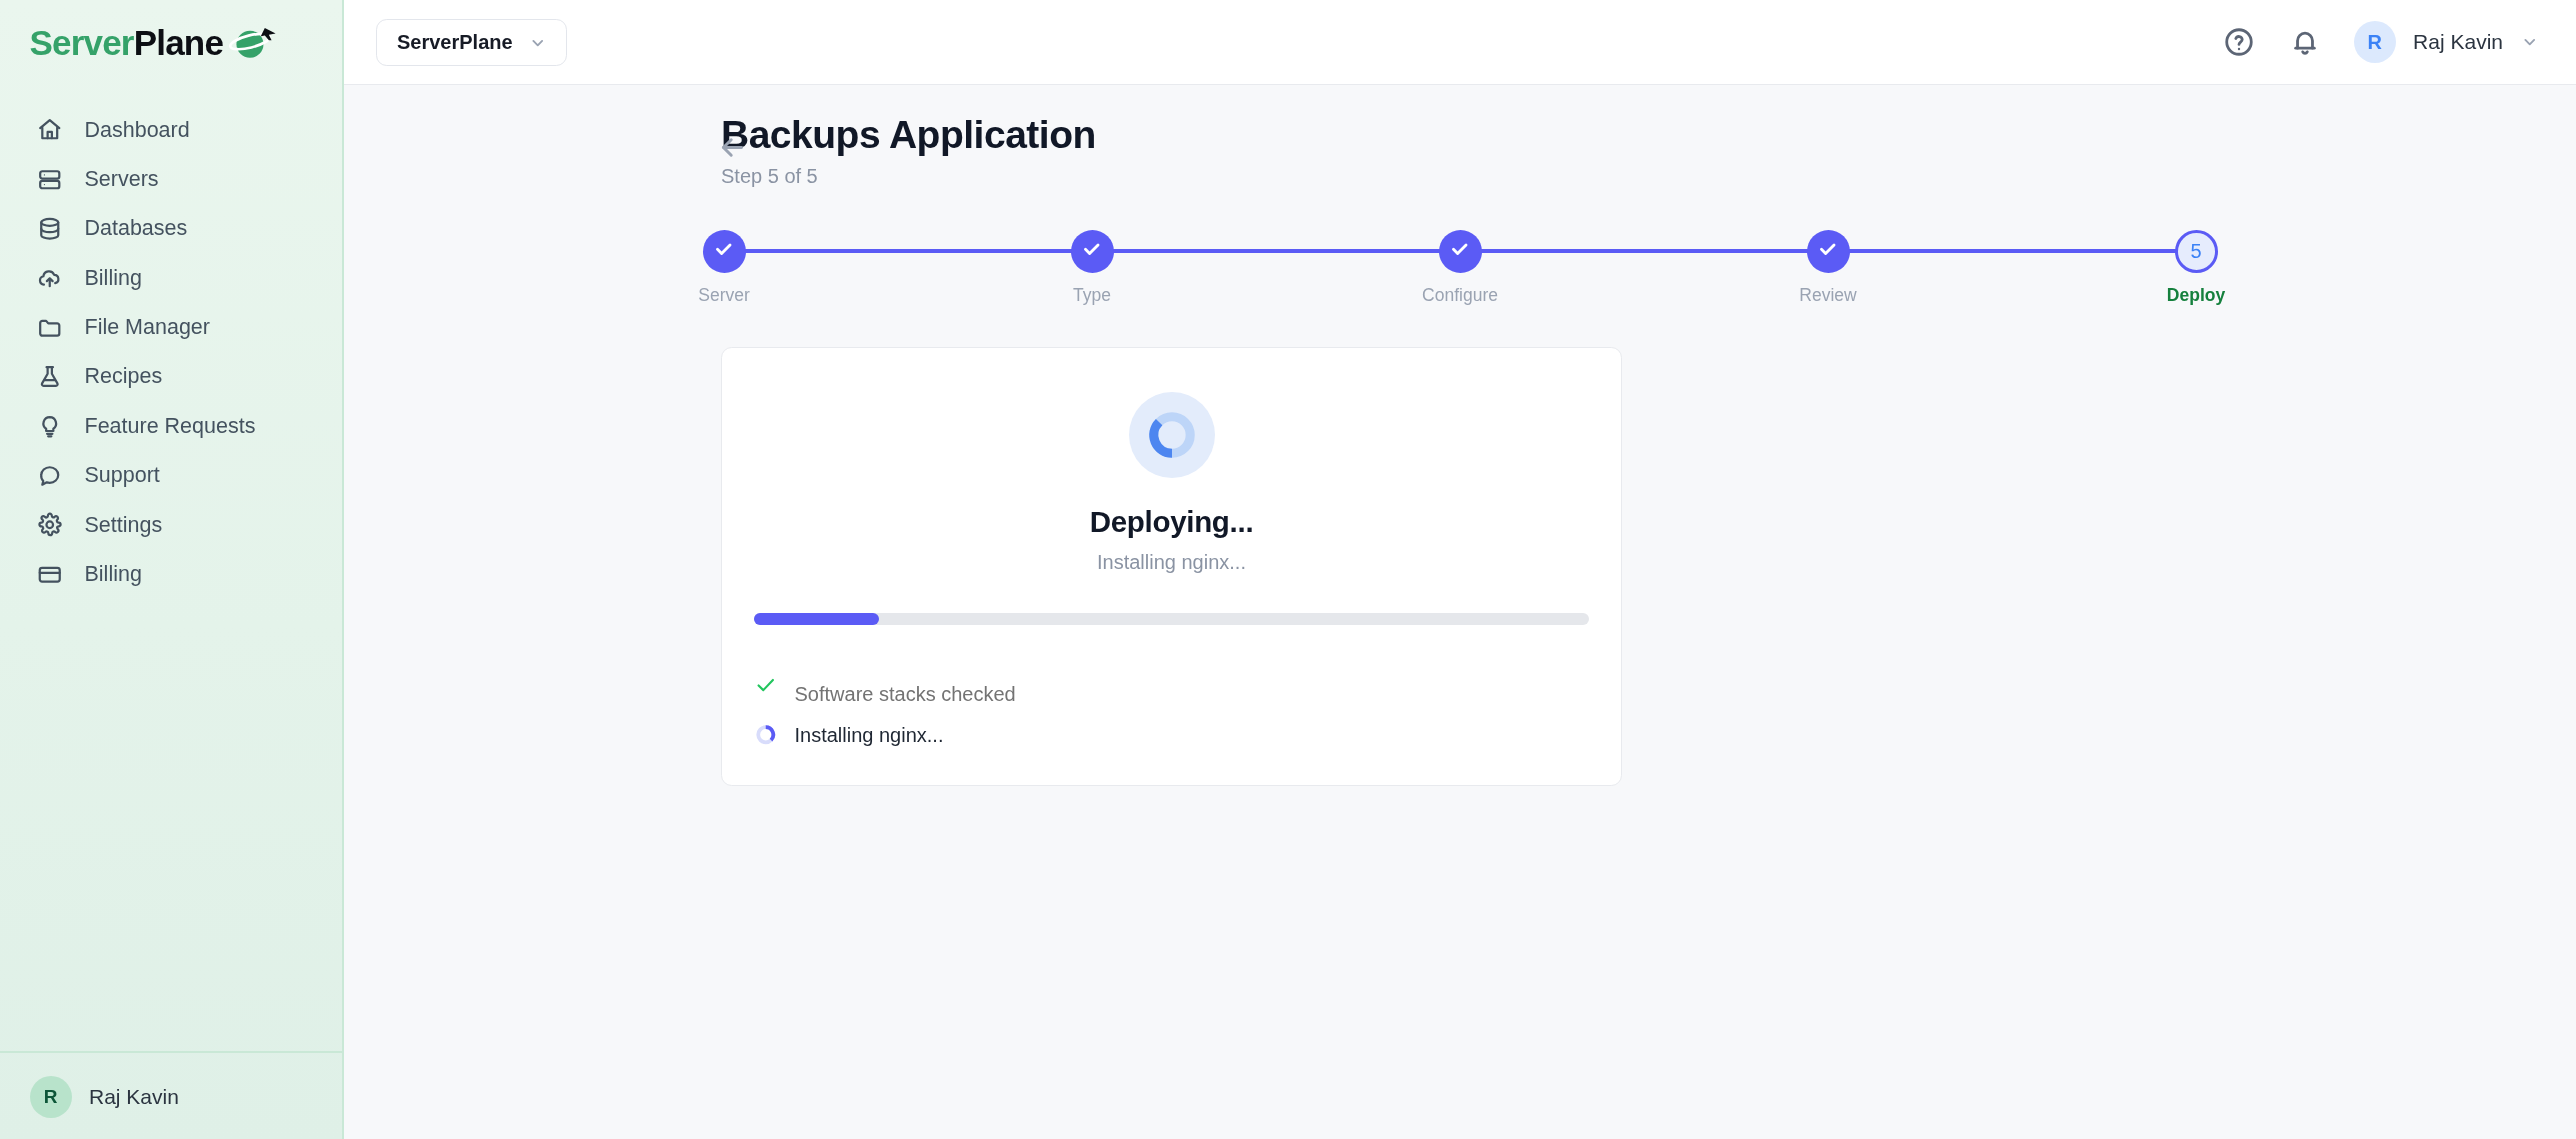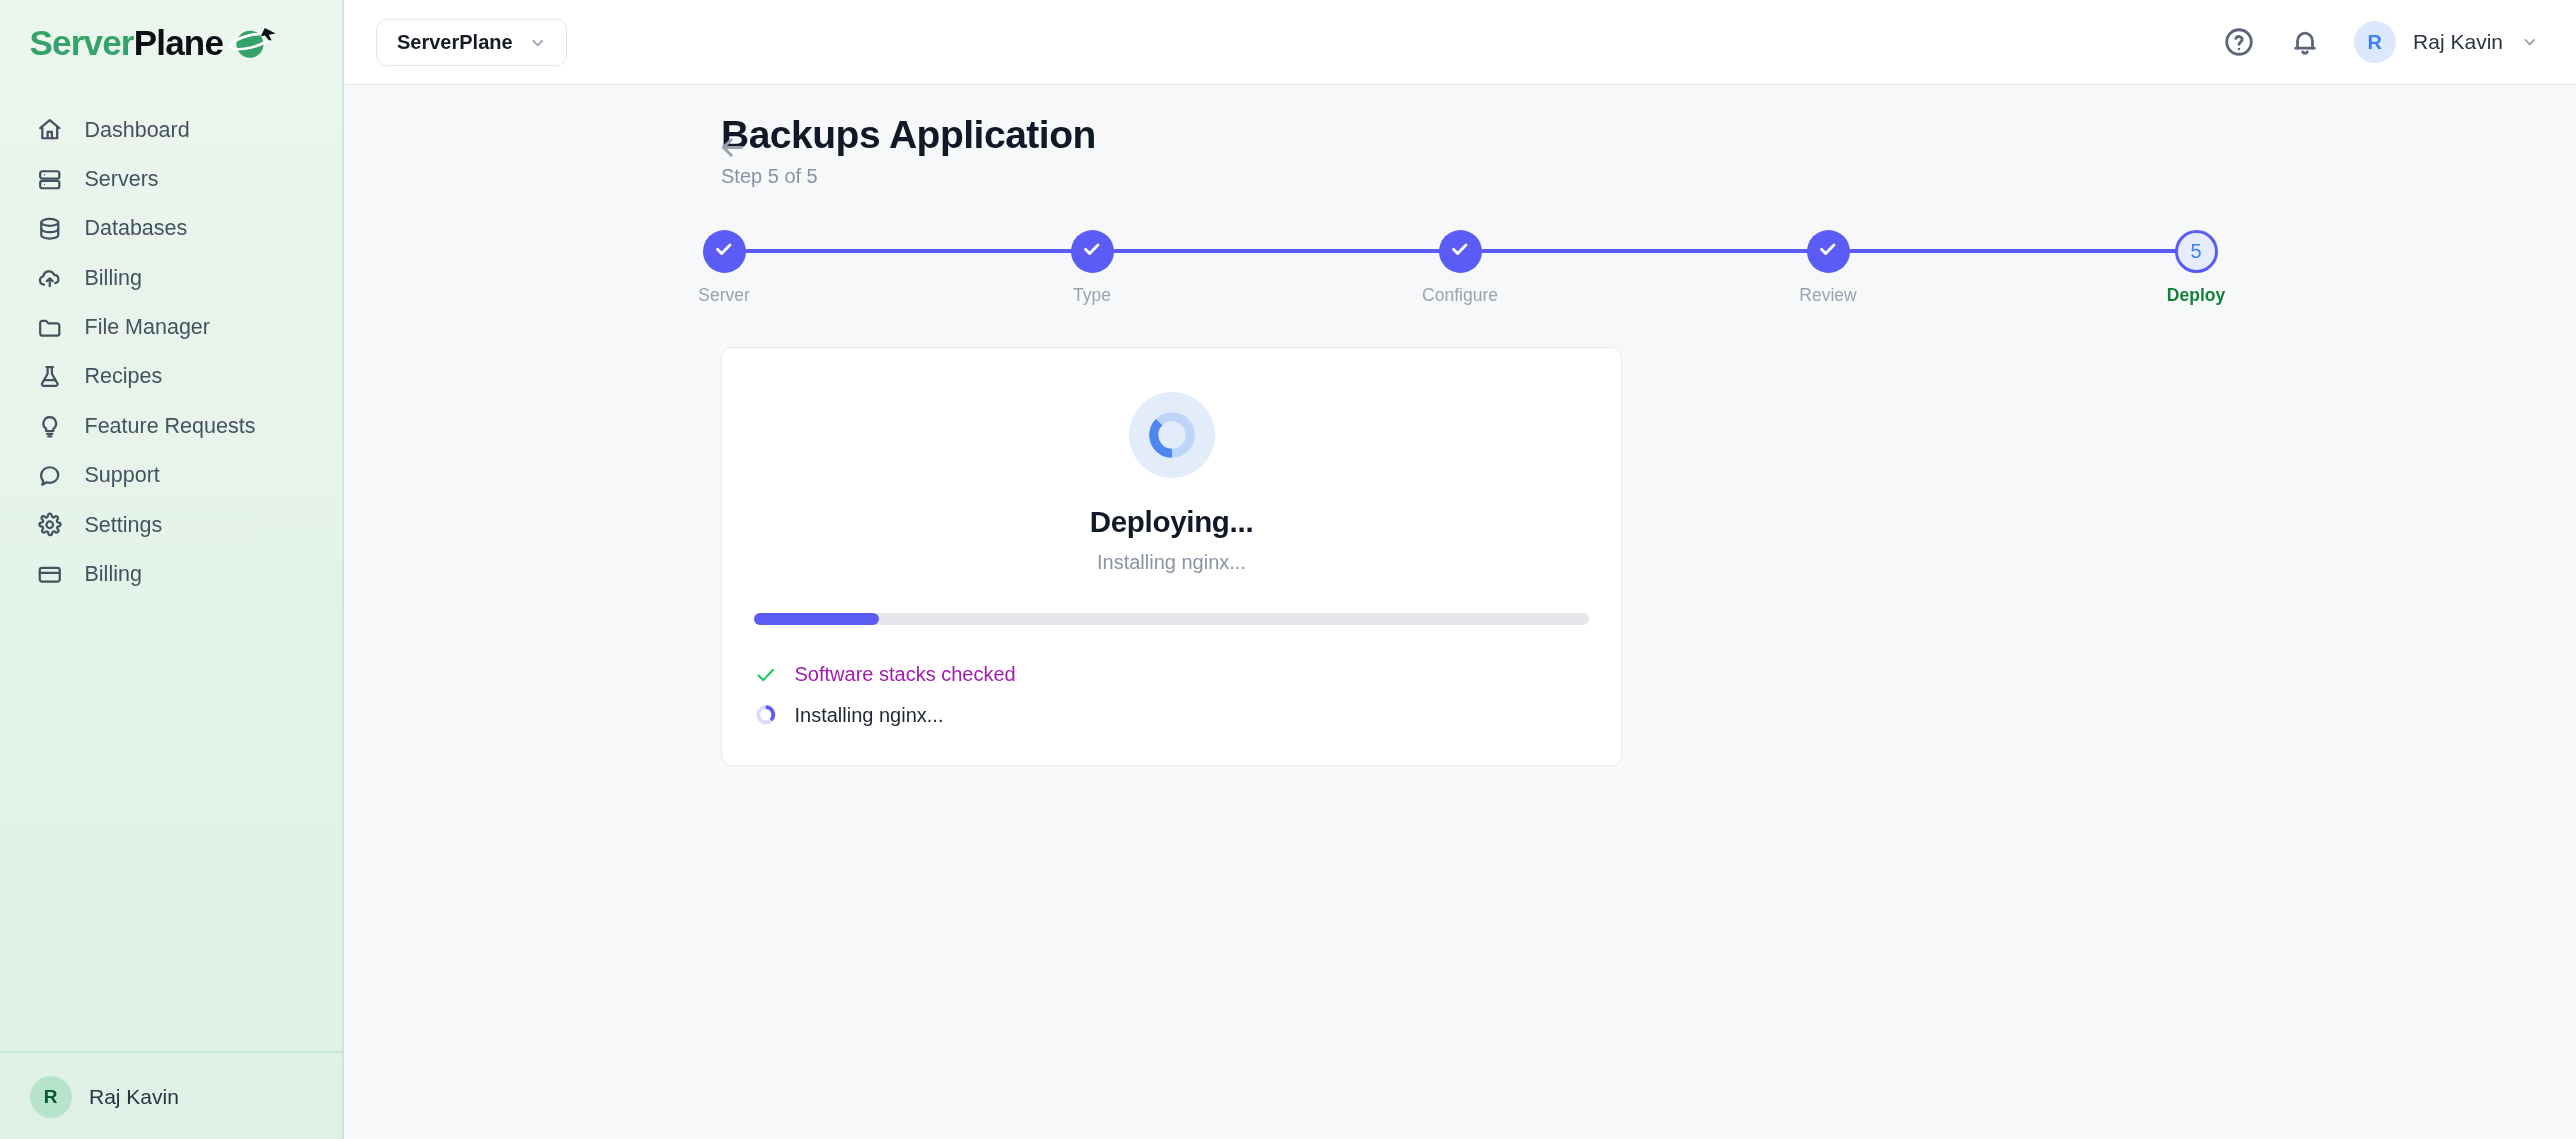--- a/index.html
+++ b/index.html
@@ -130,21 +130,21 @@
   .deploy-sub { margin-top: 12px; font-size: 20px; color: #8a93a3; }
 
   .progress-track { margin-top: 39px; width: 100%; height: 12px; background: #e5e7eb; border-radius: 6px; }
   .progress-fill { height: 12px; background: #5b5bf5; border-radius: 6px; }
 
   .log { margin-top: 38px; display: flex; flex-direction: column; gap: 17.5px; }
   .log-row { display: flex; align-items: center; gap: 17.5px; }
   .log-ico { width: 23px; height: 23px; flex: 0 0 23px; display:flex; align-items:center; justify-content:center; }
   .log-ico svg { width: 21.5px; height: 21.5px; }
   .log-text { font-size: 20px; }
-  .log-text.done { color: #a21caf; }
+  .log-text.done { color: #737373; margin-top: 20px; }
   .log-text.active { color: #1f2733; }
 </style>
 </head>
 <body>
 
 <div class="app">
 
   <aside class="sidebar">
 
     <div class="logo-wrap">

